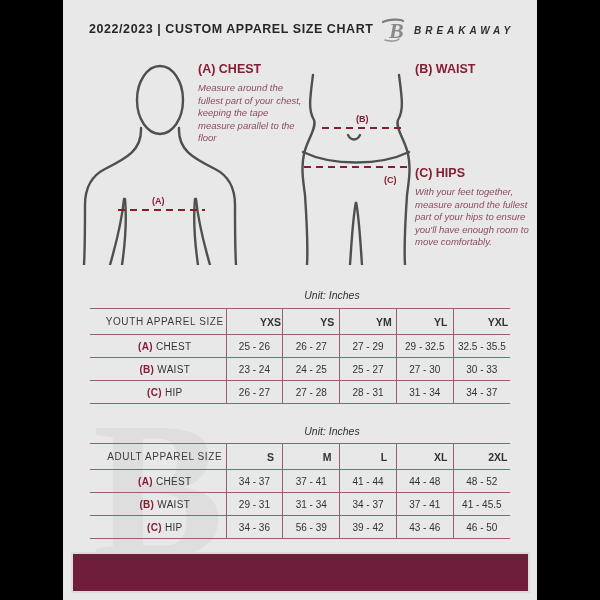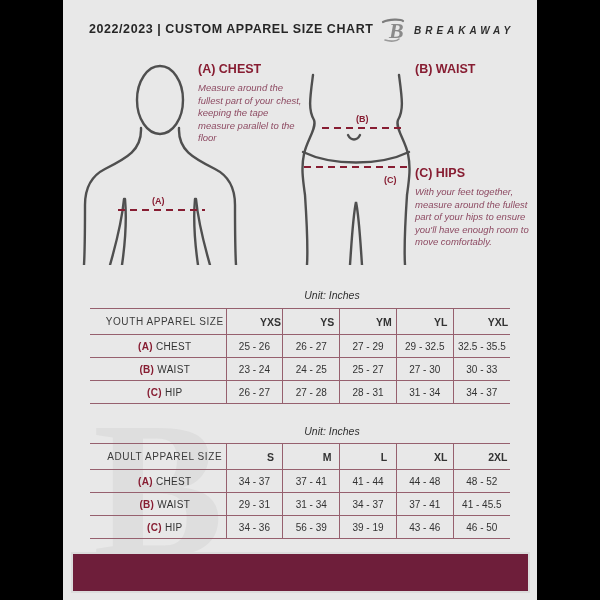--- a/index.html
+++ b/index.html
@@ -178,21 +178,21 @@
             <td>29 - 31</td>
             <td>31 - 34</td>
             <td>34 - 37</td>
             <td>37 - 41</td>
             <td>41 - 45.5</td>
           </tr>
           <tr>
             <th class="rowlab"><span class="pfx">(C)</span> HIP</th>
             <td>34 - 36</td>
             <td>56 - 39</td>
-            <td>39 - 19</td>
+            <td>39 - 42</td>
             <td>43 - 46</td>
             <td>46 - 50</td>
           </tr>
         </tbody>
       </table>
 
     <div class="abs footer-bar"></div>
   </div>
 </div>
 

